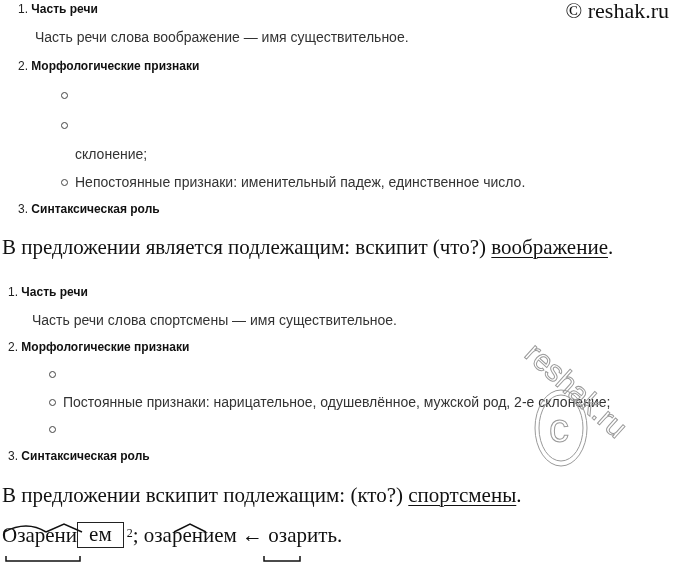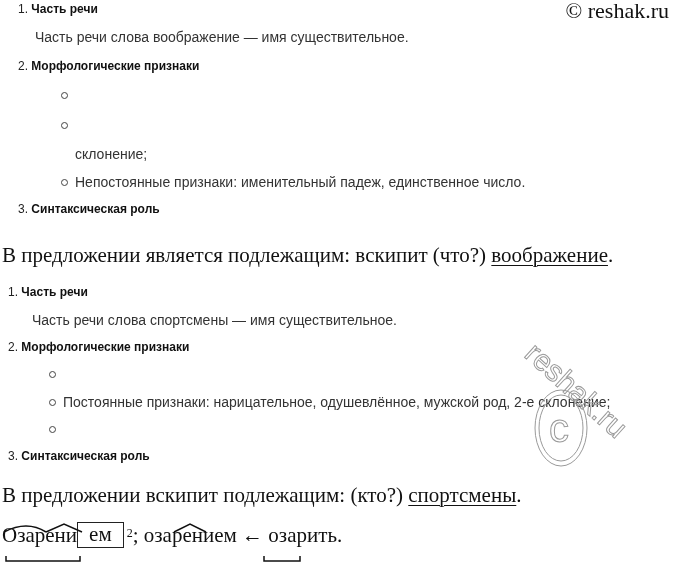--- a/index.html
+++ b/index.html
@@ -133,21 +133,21 @@
     <span class="dot"></span>
     <span>Непостоянные признаки: именительный падеж, единственное число.</span>
   </div>
 
   <div class="num-item" style="left:18px; top:200px;">
     <span>3.</span>
     <b>Синтаксическая роль</b>
   </div>
 </div>
 
-<div class="serif-line" style="top:242px;">
+<div class="serif-line" style="top:234px;">
   <span>В предложении является подлежащим: вскипит (что?) </span><span class="u">воображение</span><span>.</span>
 </div>
 
 <div class="block">
   <div class="num-item" style="left:8px; top:283px;">
     <span>1.</span>
     <b>Часть речи</b>
   </div>
   <div class="para" style="left:32px; top:311px;">Часть речи слова спортсмены — имя существительное.</div>
 

